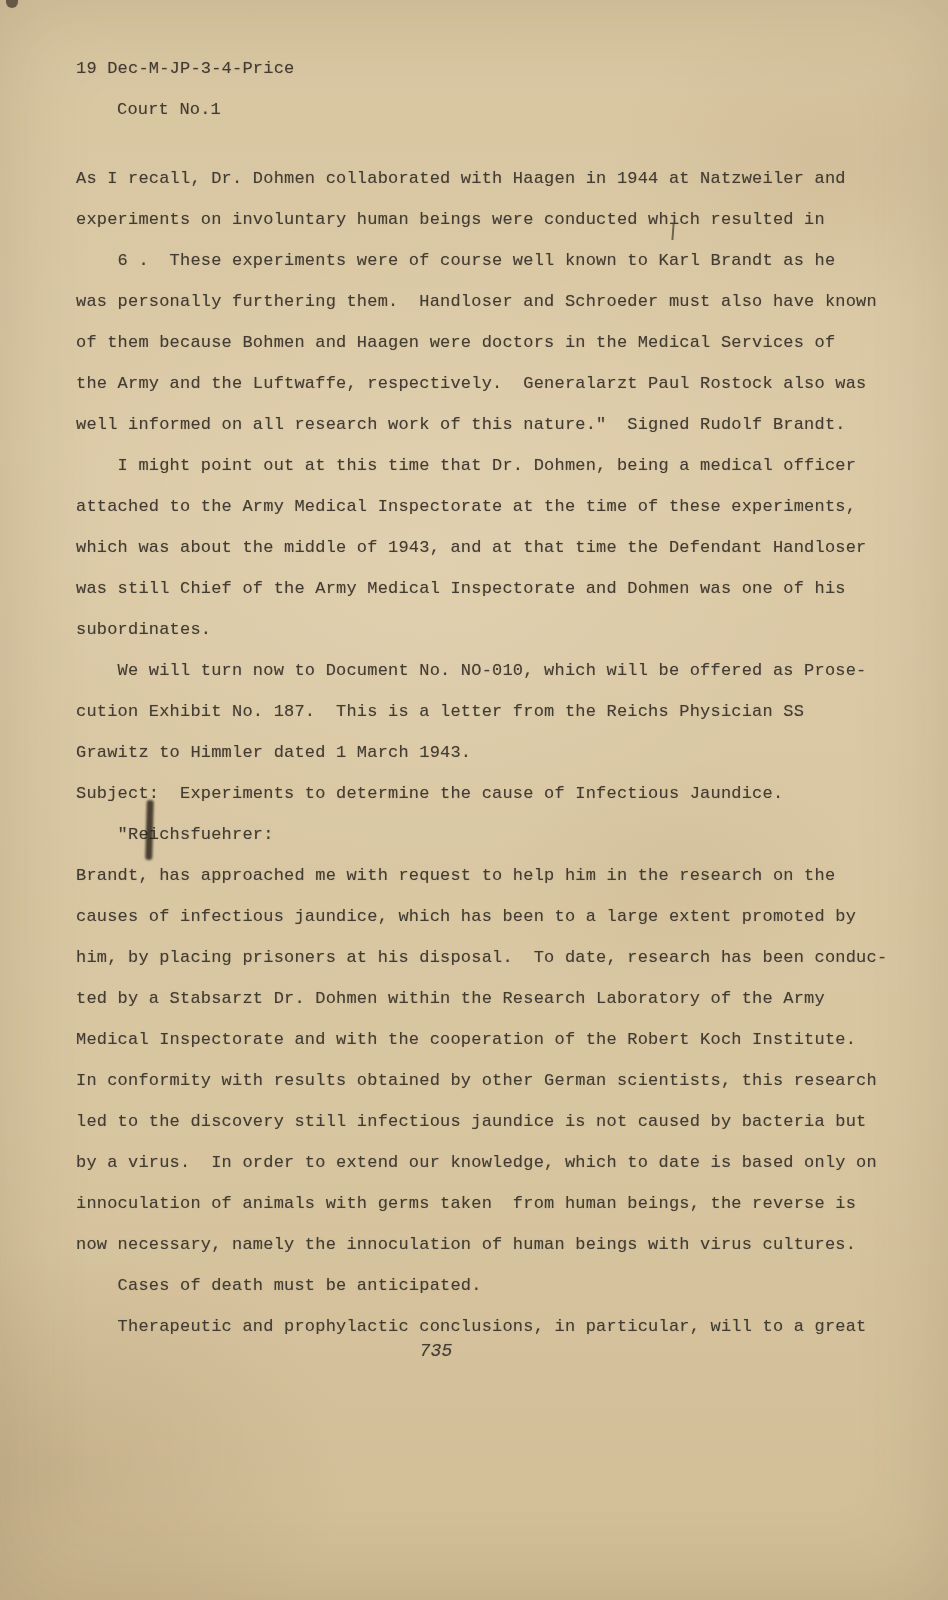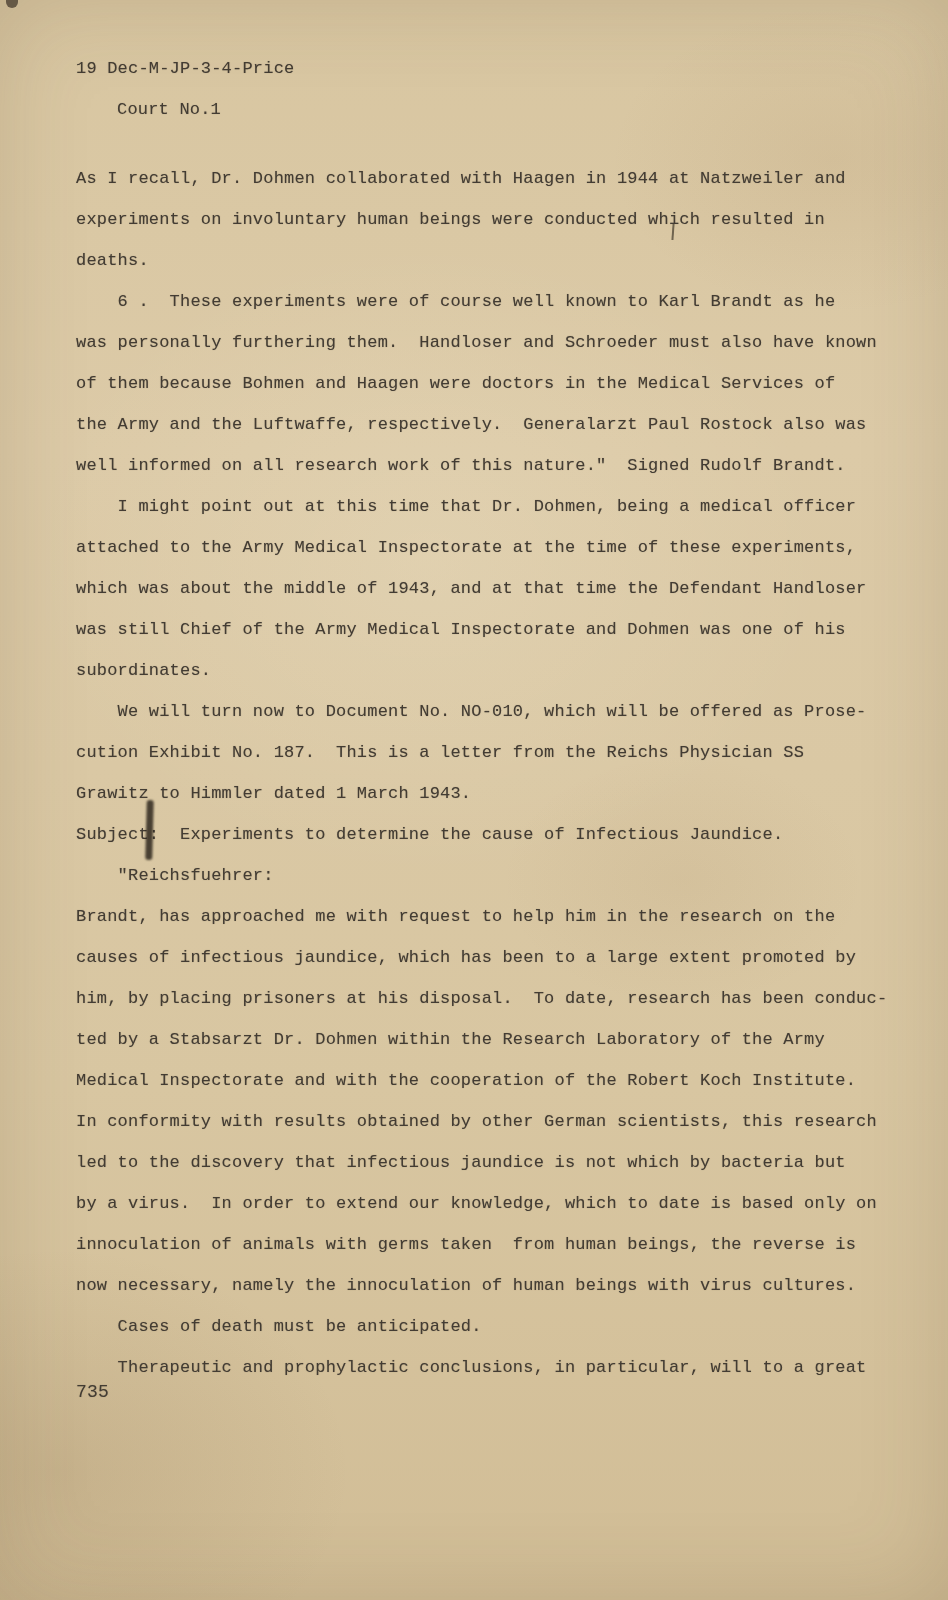--- a/index.html
+++ b/index.html
@@ -29,22 +29,24 @@
     white-space: pre;
     font-size: 17px;
     line-height: 41px;
     letter-spacing: 0.2px;
     text-shadow: 0 0 1px rgba(67,60,51,.38);
   }
   .header { margin-bottom: 28px; }
   .hline.indent { padding-left: 41px; font-family: Liberation Mono, monospace; }
   .pagenum {
     width: 720px;
+    text-align: center;
     margin-top: -16px;
     font-size: 18px;
+    font-style: italic;
   }
   .smudge {
     position: absolute;
     left: 146px; top: 800px;
     width: 7px; height: 60px;
     background: rgba(32,26,18,.78);
     border-radius: 3px;
     filter: blur(0.8px);
     transform: rotate(1.5deg);
   }
@@ -70,21 +72,20 @@
 <div class="page">
 
   <div class="header">
     <div class="hline">19 Dec-M-JP-3-4-Price</div>
     <div class="hline indent">Court No.1</div>
   </div>
 
   <div class="body-text">
     <div class="line">As I recall, Dr. Dohmen collaborated with Haagen in 1944 at Natzweiler and</div>
     <div class="line">experiments on involuntary human beings were conducted which resulted in</div>
-    <div class="line">deaths.</div>
     <div class="line">    6 .  These experiments were of course well known to Karl Brandt as he</div>
     <div class="line">was personally furthering them.  Handloser and Schroeder must also have known</div>
     <div class="line">of them because Bohmen and Haagen were doctors in the Medical Services of</div>
     <div class="line">the Army and the Luftwaffe, respectively.  Generalarzt Paul Rostock also was</div>
     <div class="line">well informed on all research work of this nature."  Signed Rudolf Brandt.</div>
     <div class="line">    I might point out at this time that Dr. Dohmen, being a medical officer</div>
     <div class="line">attached to the Army Medical Inspectorate at the time of these experiments,</div>
     <div class="line">which was about the middle of 1943, and at that time the Defendant Handloser</div>
     <div class="line">was still Chief of the Army Medical Inspectorate and Dohmen was one of his</div>
     <div class="line">subordinates.</div>
@@ -92,21 +93,21 @@
     <div class="line">cution Exhibit No. 187.  This is a letter from the Reichs Physician SS</div>
     <div class="line">Grawitz to Himmler dated 1 March 1943.</div>
     <div class="line">Subject:  Experiments to determine the cause of Infectious Jaundice.</div>
     <div class="line">    "Reichsfuehrer:</div>
     <div class="line">Brandt, has approached me with request to help him in the research on the</div>
     <div class="line">causes of infectious jaundice, which has been to a large extent promoted by</div>
     <div class="line">him, by placing prisoners at his disposal.  To date, research has been conduc-</div>
     <div class="line">ted by a Stabsarzt Dr. Dohmen within the Research Laboratory of the Army</div>
     <div class="line">Medical Inspectorate and with the cooperation of the Robert Koch Institute.</div>
     <div class="line">In conformity with results obtained by other German scientists, this research</div>
-    <div class="line">led to the discovery that infectious jaundice is not which by bacteria but</div>
+    <div class="line">led to the discovery still infectious jaundice is not caused by bacteria but</div>
     <div class="line">by a virus.  In order to extend our knowledge, which to date is based only on</div>
     <div class="line">innoculation of animals with germs taken  from human beings, the reverse is</div>
     <div class="line">now necessary, namely the innoculation of human beings with virus cultures.</div>
     <div class="line">    Cases of death must be anticipated.</div>
     <div class="line">    Therapeutic and prophylactic conclusions, in particular, will to a great</div>
   </div>
 
   <div class="pagenum">735</div>
 
 </div>

